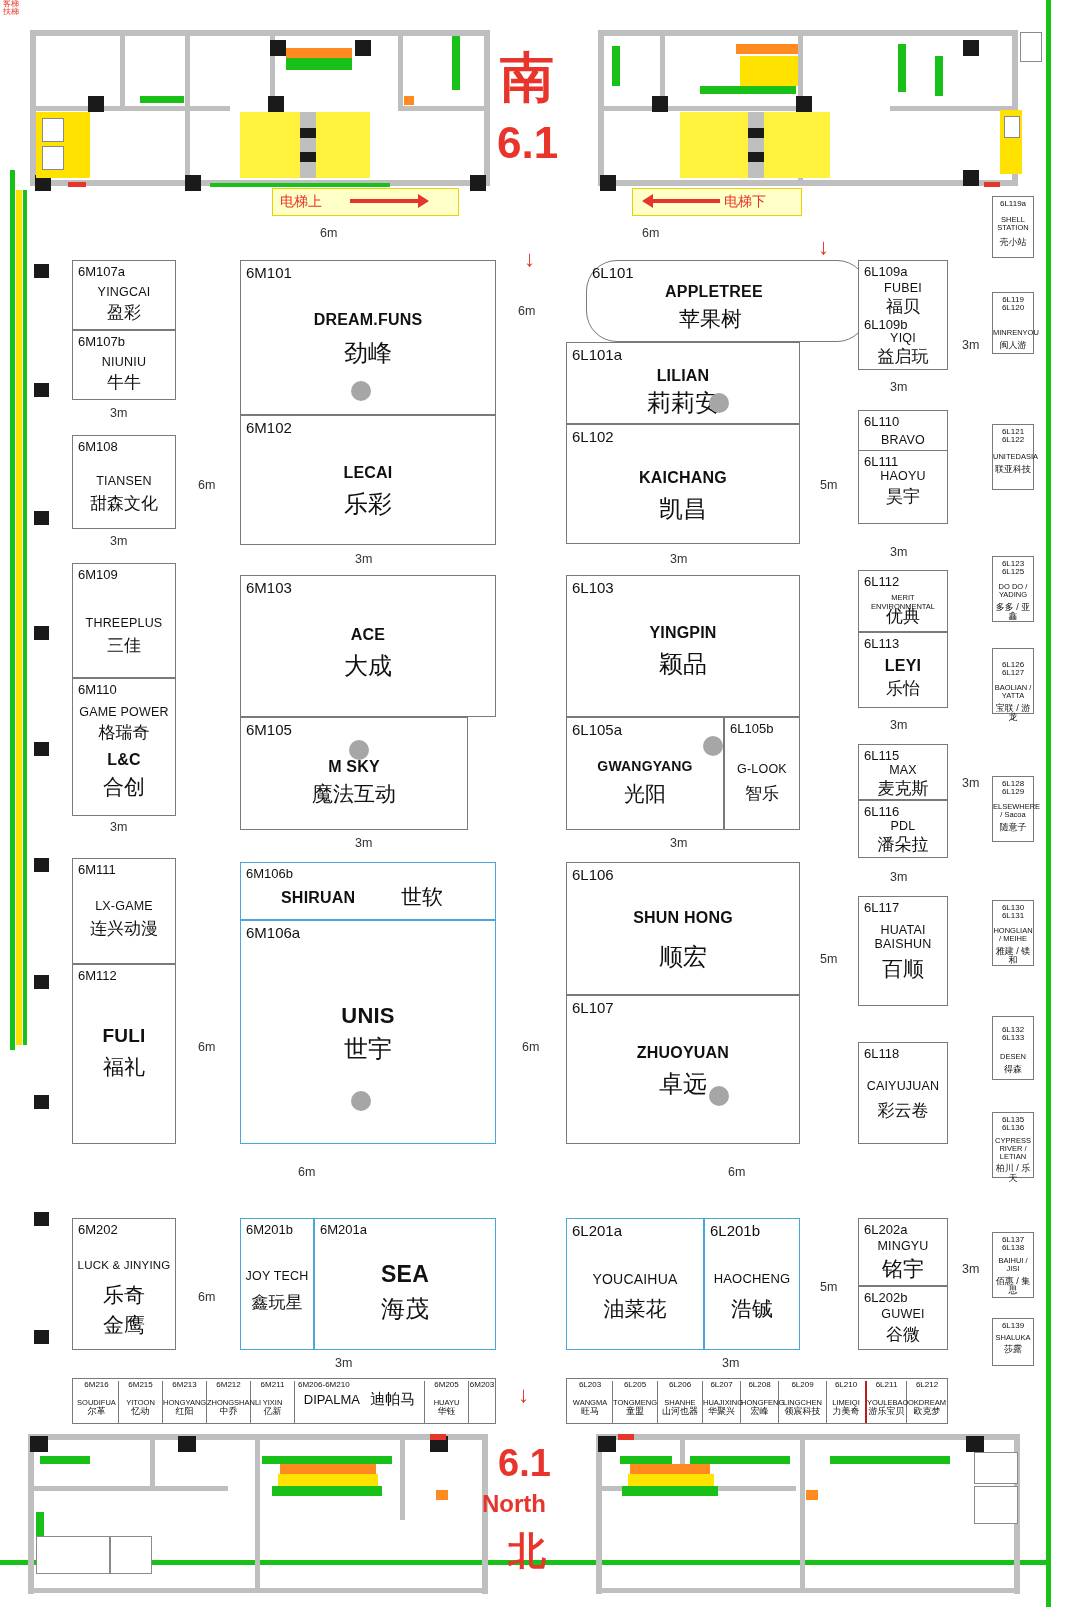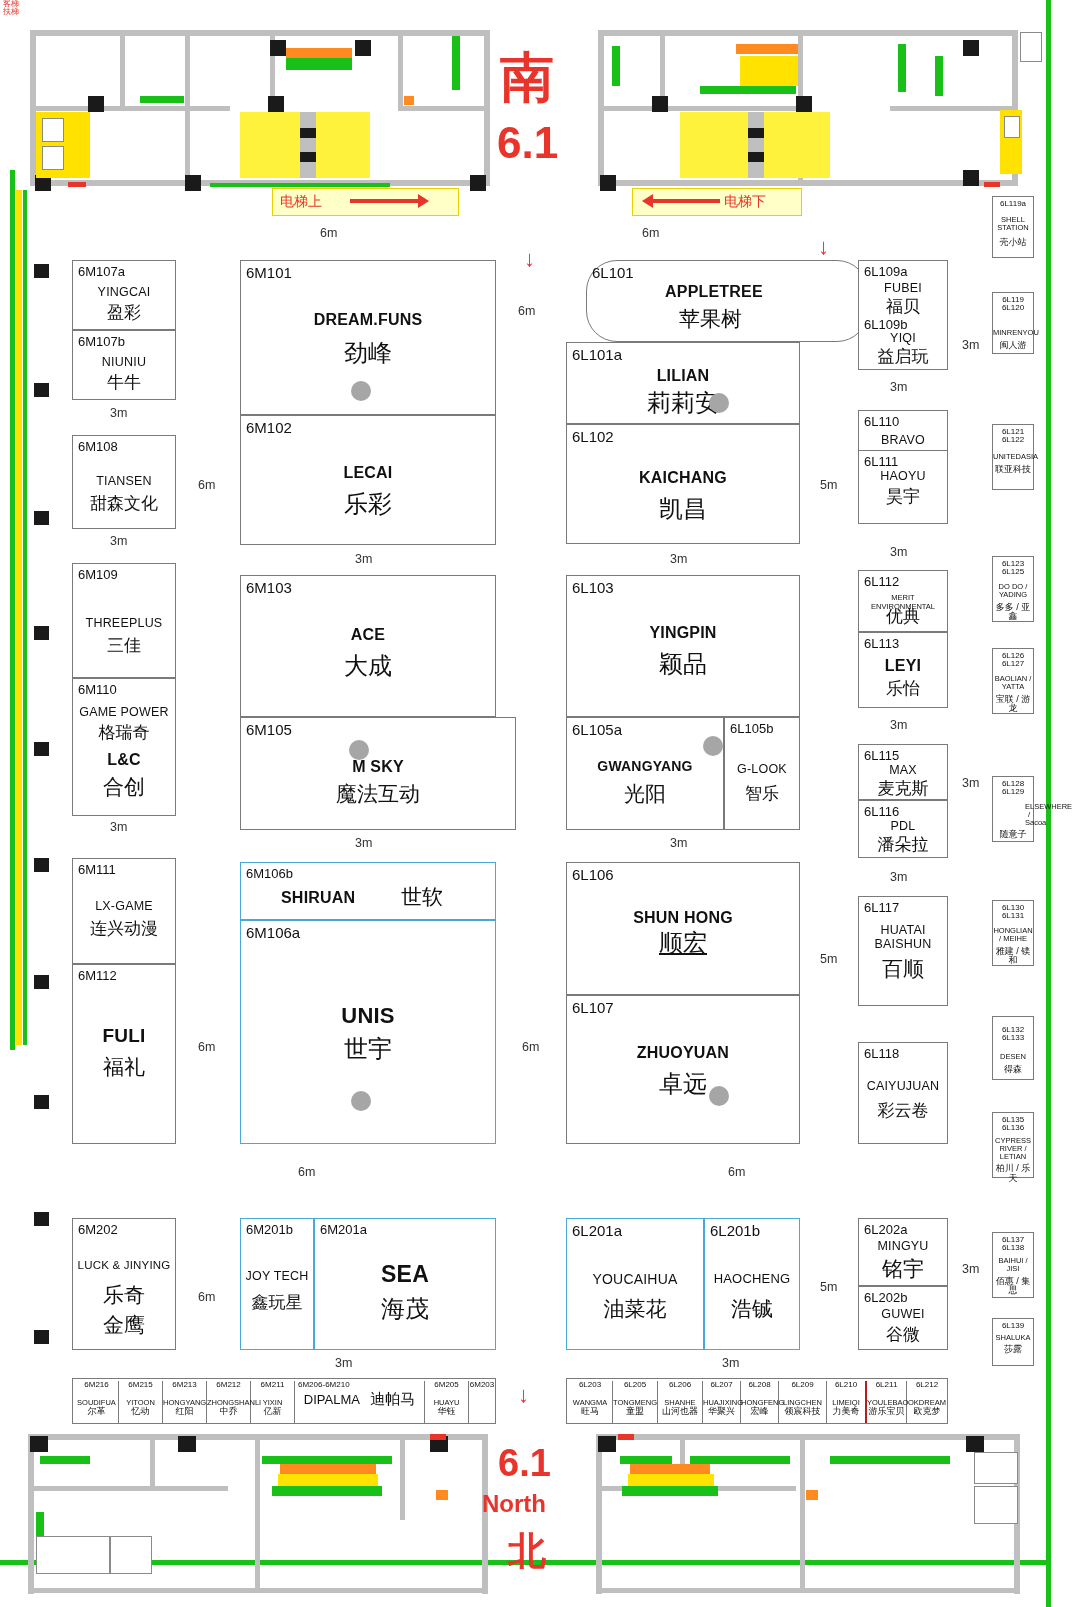--- a/index.html
+++ b/index.html
@@ -201,21 +201,21 @@
   <span class="ctr en big" style="top:48px;">LECAI</span>
   <span class="ctr cn xl" style="top:72px;">乐彩</span>
 </div>
 <div class="dim" style="left:355px;top:552px;">3m</div>
 
 <div class="booth abs" style="left:240px;top:575px;width:256px;height:142px;">
   <span class="code" style="font-size:15px;">6M103</span>
   <span class="ctr en big" style="top:50px;">ACE</span>
   <span class="ctr cn xl" style="top:74px;">大成</span>
 </div>
-<div class="booth abs" style="left:240px;top:717px;width:276px;height:113px;">
+<div class="booth abs" style="left:240px;top:717px;width:228px;height:113px;">
   <span class="code" style="font-size:15px;">6M105</span>
   <span class="dot" style="left:108px;top:22px;"></span>
   <span class="ctr en big" style="top:40px;">M SKY</span>
   <span class="ctr cn big" style="top:62px;">魔法互动</span>
 </div>
 <div class="dim" style="left:355px;top:836px;">3m</div>
 
 <div class="booth blue abs" style="left:240px;top:862px;width:256px;height:58px;">
   <span class="code">6M106b</span>
   <span class="abs en big" style="left:40px;top:26px;">SHIRUAN</span>
@@ -276,21 +276,21 @@
 <div class="booth abs" style="left:724px;top:717px;width:76px;height:113px;">
   <span class="code">6L105b</span>
   <span class="ctr en" style="top:44px;">G-LOOK</span>
   <span class="ctr cn" style="top:64px;">智乐</span>
 </div>
 <div class="dim" style="left:670px;top:836px;">3m</div>
 
 <div class="booth abs" style="left:566px;top:862px;width:234px;height:133px;">
   <span class="code" style="font-size:15px;">6L106</span>
   <span class="ctr en big" style="top:46px;">SHUN HONG</span>
-  <span class="ctr cn xl" style="top:64px;text-decoration:underline;">顺宏</span>
+  <span class="ctr cn xl" style="top:78px;">顺宏</span>
 </div>
 <div class="booth abs" style="left:566px;top:995px;width:234px;height:149px;">
   <span class="code" style="font-size:15px;">6L107</span>
   <span class="ctr en big" style="top:48px;">ZHUOYUAN</span>
   <span class="ctr cn xl" style="top:72px;">卓远</span>
   <span class="dot" style="left:142px;top:90px;"></span>
 </div>
 <div class="dim" style="left:728px;top:1165px;">6m</div>
 
 <div class="booth blue abs" style="left:566px;top:1218px;width:138px;height:132px;">
@@ -393,28 +393,28 @@
 <div class="booth abs tiny" style="left:992px;top:424px;width:42px;height:66px;padding-top:3px;">
   <div>6L121 6L122</div>
   <div class="c" style="margin-top:8px;">UNITEDASIA</div>
   <div class="c" style="margin-top:4px;font-size:9px;">联亚科技</div>
 </div>
 <div class="booth abs tiny" style="left:992px;top:556px;width:42px;height:66px;padding-top:3px;">
   <div>6L123 6L125</div>
   <div class="c" style="margin-top:6px;">DO DO / YADING</div>
   <div class="c" style="margin-top:4px;font-size:9px;">多多 / 亚鑫</div>
 </div>
-<div class="booth abs tiny" style="left:992px;top:648px;width:42px;height:66px;padding-top:3px;">
+<div class="booth abs tiny" style="left:992px;top:648px;width:42px;height:66px;padding-top:12px;">
   <div>6L126 6L127</div>
   <div class="c" style="margin-top:6px;">BAOLIAN / YATTA</div>
   <div class="c" style="margin-top:4px;font-size:9px;">宝联 / 游龙</div>
 </div>
 <div class="booth abs tiny" style="left:992px;top:776px;width:42px;height:66px;padding-top:3px;">
   <div>6L128 6L129</div>
-  <div class="c" style="margin-top:6px;margin-left:32px;">ELSEWHERE / Sacoa</div>
+  <div class="c" style="margin-top:6px;">ELSEWHERE / Sacoa</div>
   <div class="c" style="margin-top:4px;font-size:9px;">随意子</div>
 </div>
 <div class="booth abs tiny" style="left:992px;top:900px;width:42px;height:66px;padding-top:3px;">
   <div>6L130 6L131</div>
   <div class="c" style="margin-top:6px;">HONGLIAN / MEIHE</div>
   <div class="c" style="margin-top:4px;font-size:9px;">雅建 / 镁和</div>
 </div>
 <div class="booth abs tiny" style="left:992px;top:1016px;width:42px;height:64px;padding-top:9px;">
   <div>6L132 6L133</div>
   <div class="c" style="margin-top:10px;">DESEN</div>

